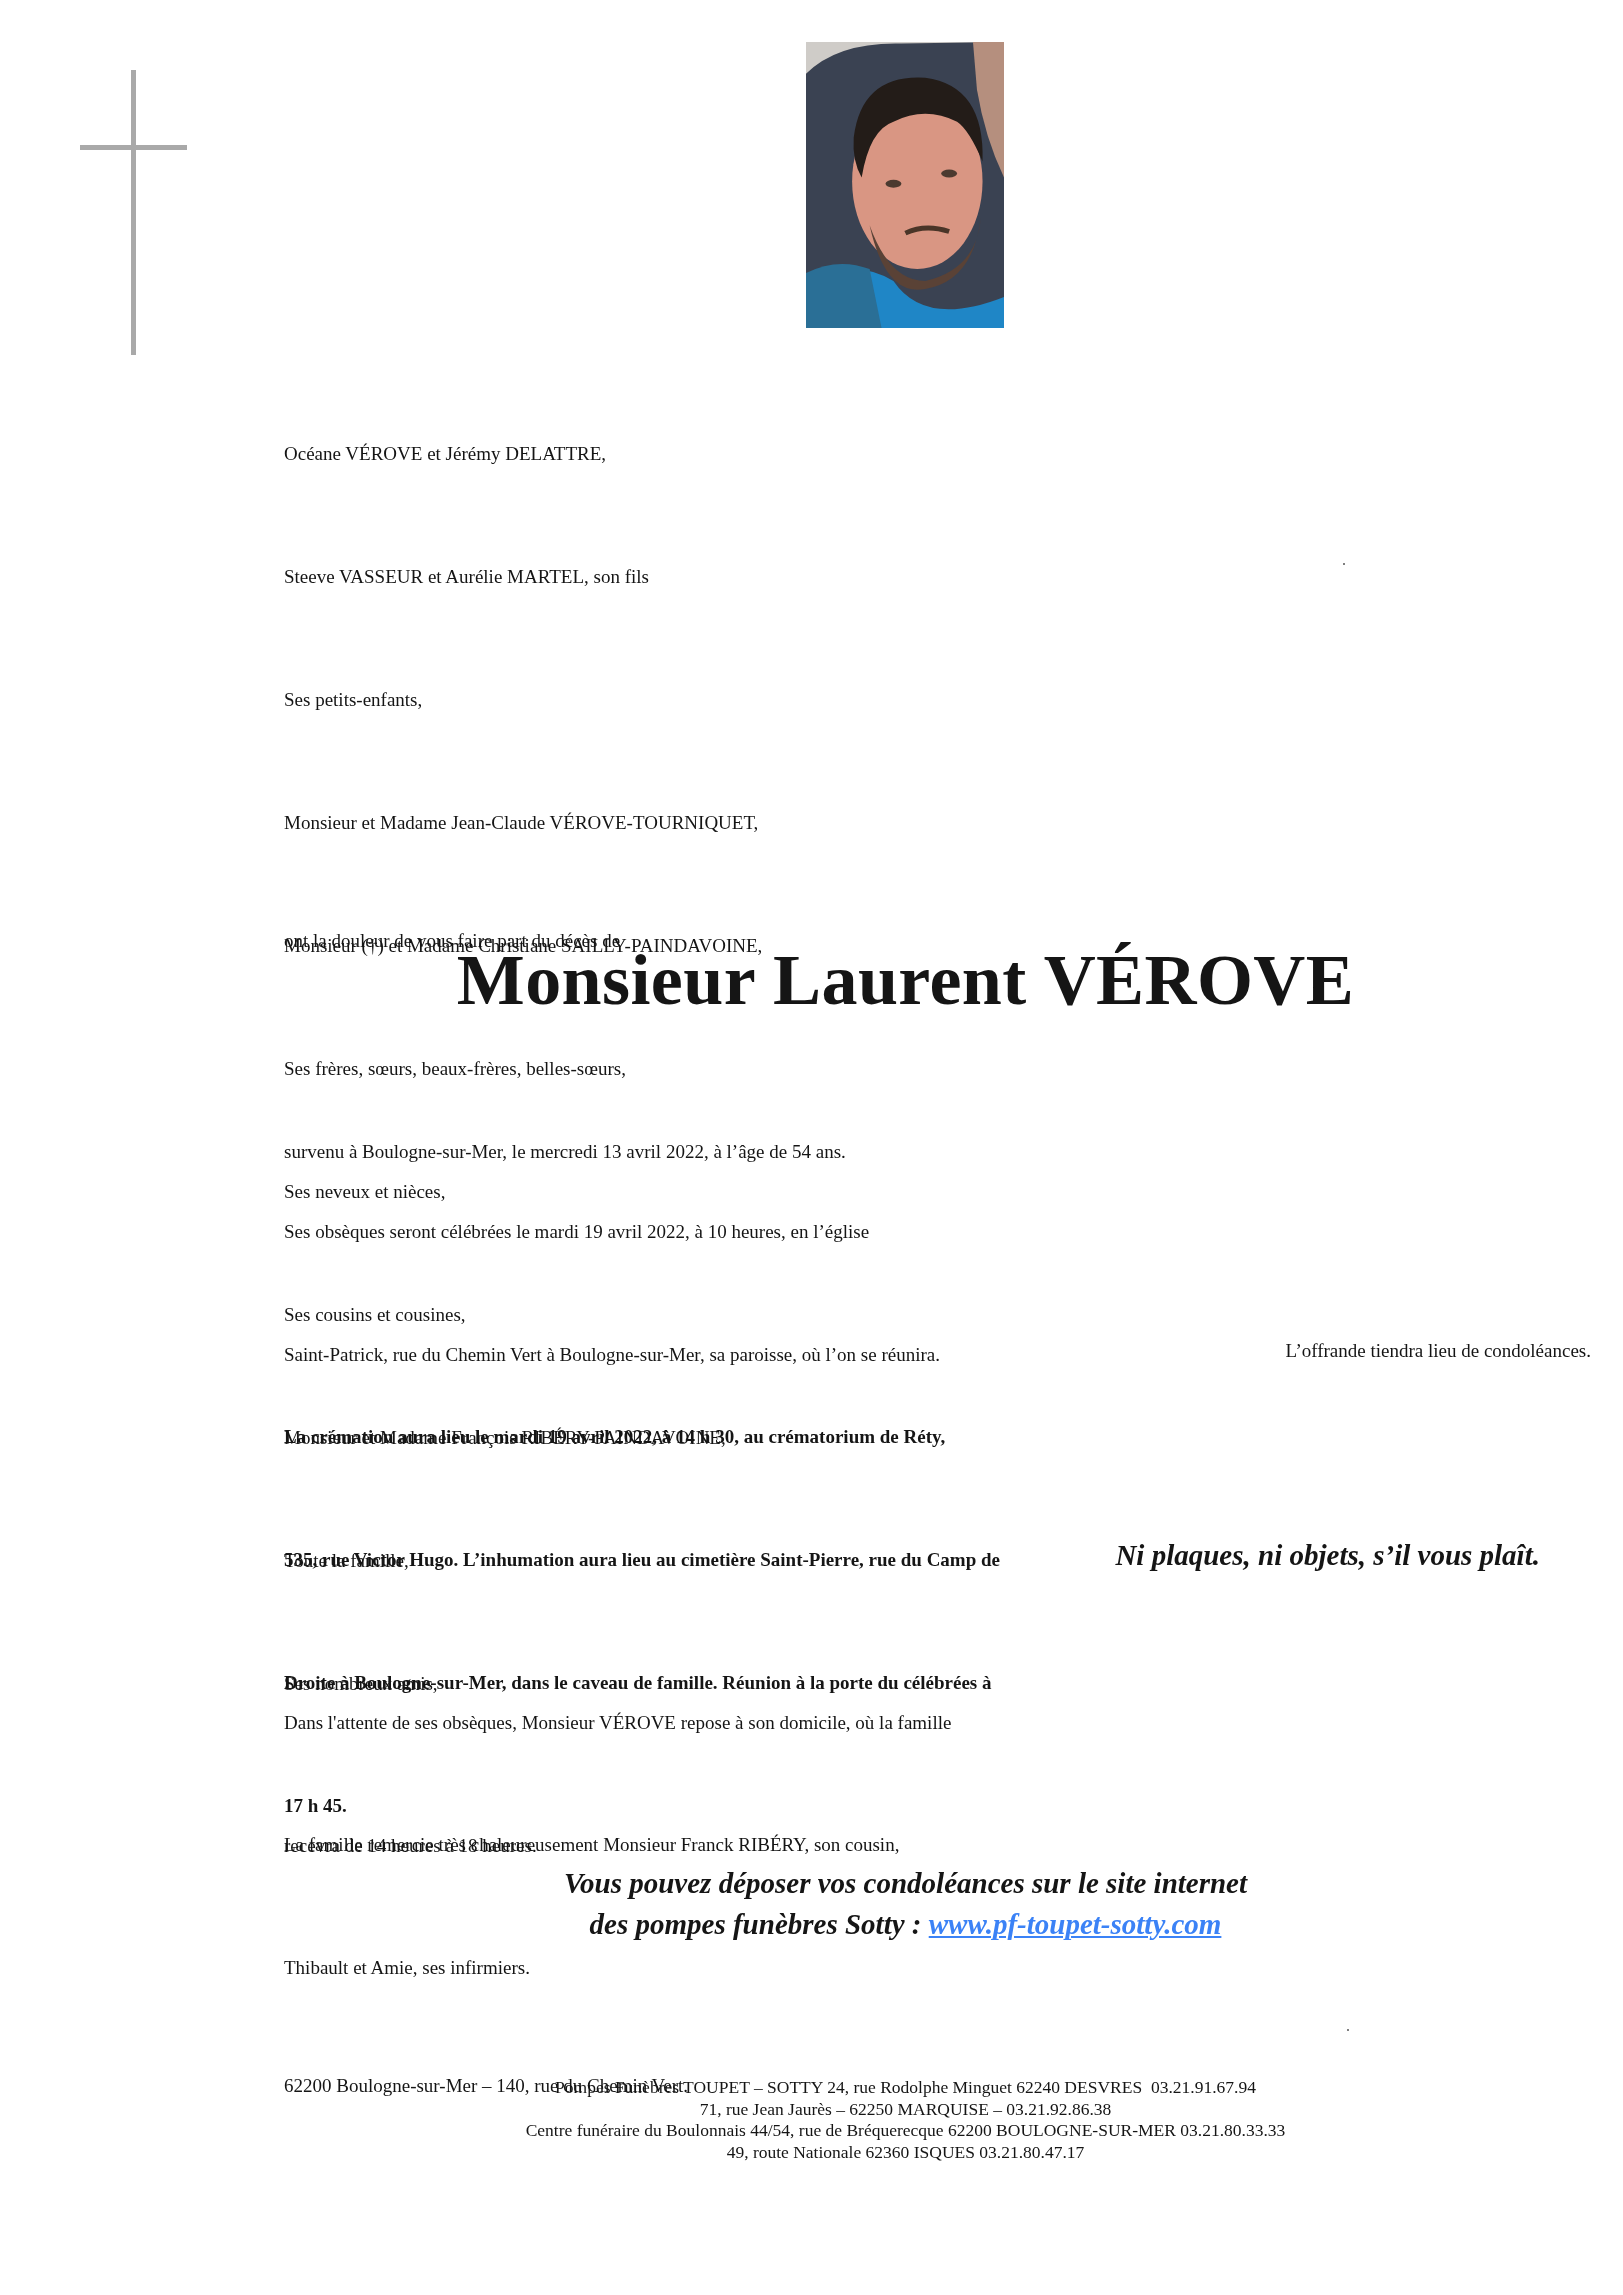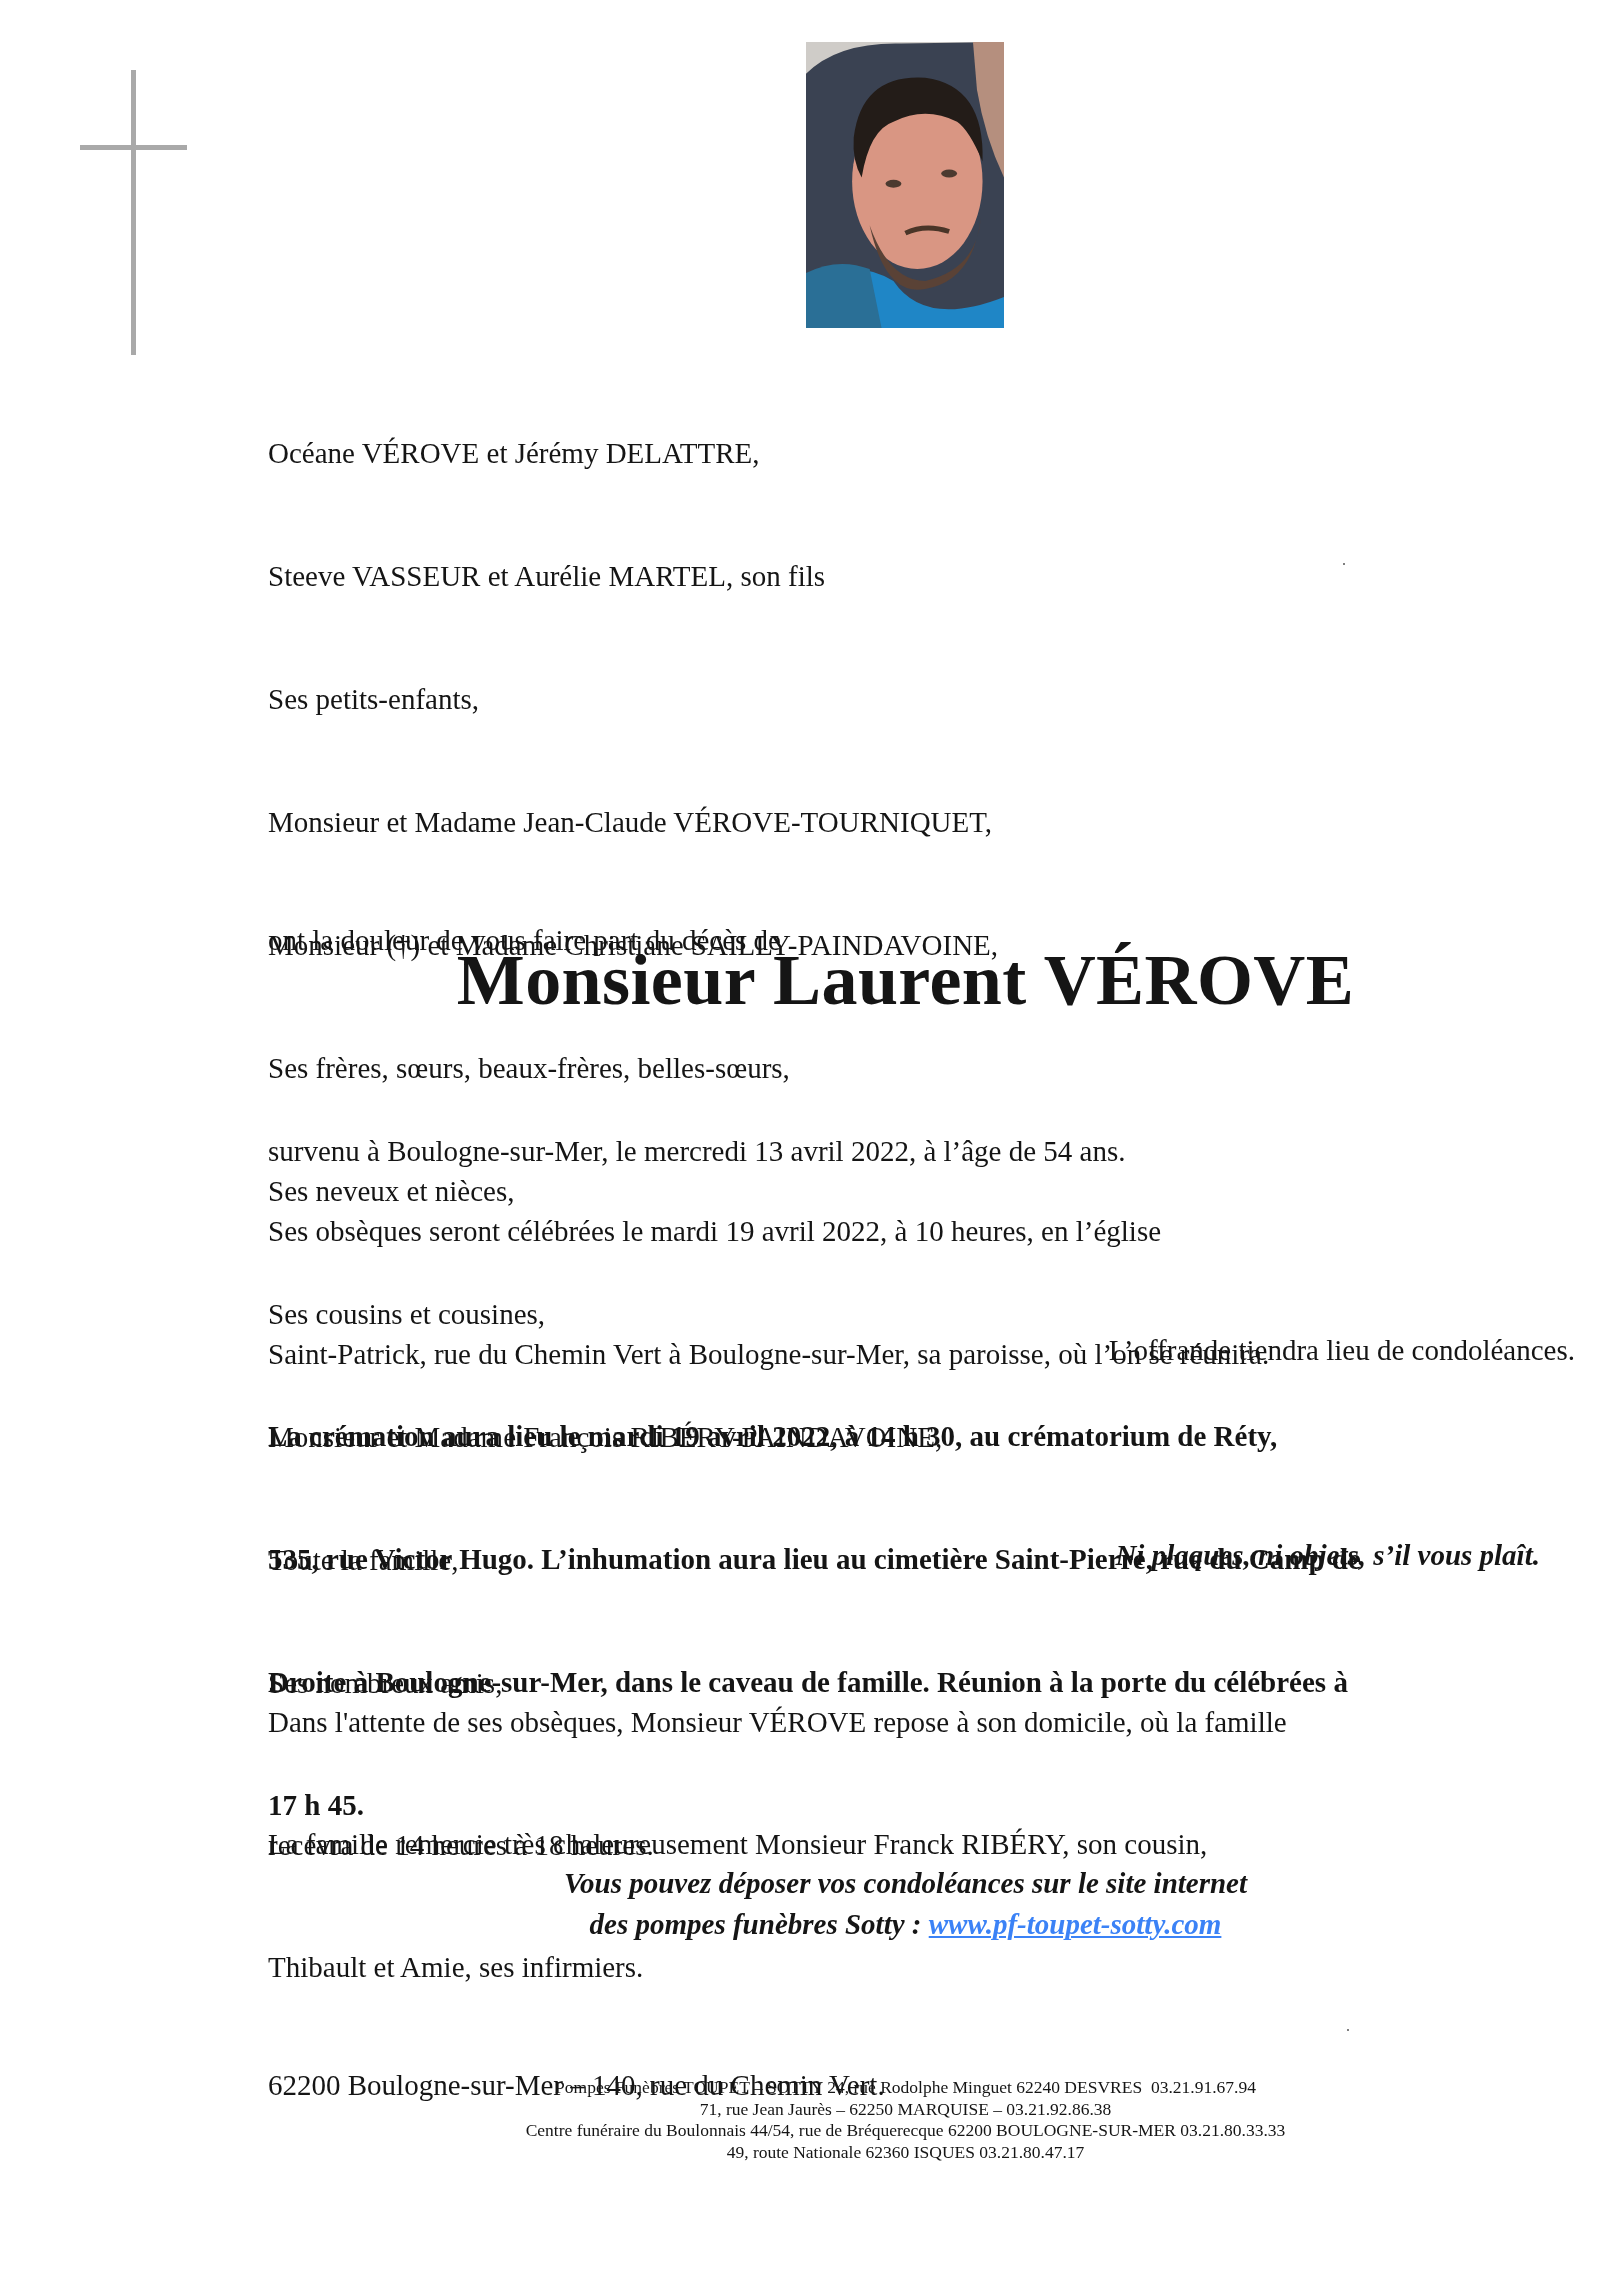--- a/index.html
+++ b/index.html
@@ -3,21 +3,21 @@
 <meta charset="utf-8">
 <style>
   html, body { margin: 0; padding: 0; background: #ffffff; }
   body { width: 1624px; height: 2295px; position: relative; overflow: hidden;
          font-family: "Liberation Serif", "DejaVu Serif", serif; color: #151515; }
   .cross-v { position: absolute; left: 131px; top: 70px; width: 4.8px; height: 285px; background: #a9a9a9; }
   .cross-h { position: absolute; left: 80px; top: 145px; width: 107px; height: 4.8px; background: #a9a9a9; }
   .photo { position: absolute; left: 806px; top: 42px; width: 198px; height: 286px; overflow: hidden;
            background: linear-gradient(180deg, #c9c7c3 0%, #3f4656 18%, #2c3240 35%, #2a6f9a 70%, #1e86c8 100%); }
   .photo svg { display: block; width: 100%; height: 100%; }
-  .block { position: absolute; left: 268px; width: 1307px; font-size: 29px; line-height: 41px; white-space: pre; }
+  .block { position: absolute; left: 284px; width: 1307px; font-size: 19px; line-height: 41px; white-space: pre; }
   .line { display: block; height: 41px; }
   .headline { position: absolute; left: 0; width: 1811px; top: 940px; text-align: center;
               font-size: 72px; line-height: 80px; font-weight: bold; letter-spacing: 0.4px; }
   .headline-wrap { position: absolute; left: 0; top: 0; width: 1624px; }
   .ni-plaques { position: absolute; right: 84px; top: 1535px; font-size: 29px; line-height: 41px;
                 font-weight: bold; font-style: italic; white-space: pre; }
   .web { position: absolute; left: 268px; width: 1275px; top: 1863px; text-align: center;
          font-size: 29px; line-height: 41px; font-weight: bold; font-style: italic; }
   .web .line { white-space: pre; }
   .web a { color: #3b82f6; text-decoration: underline; text-decoration-thickness: 1.6px; text-underline-offset: 2.4px; }

